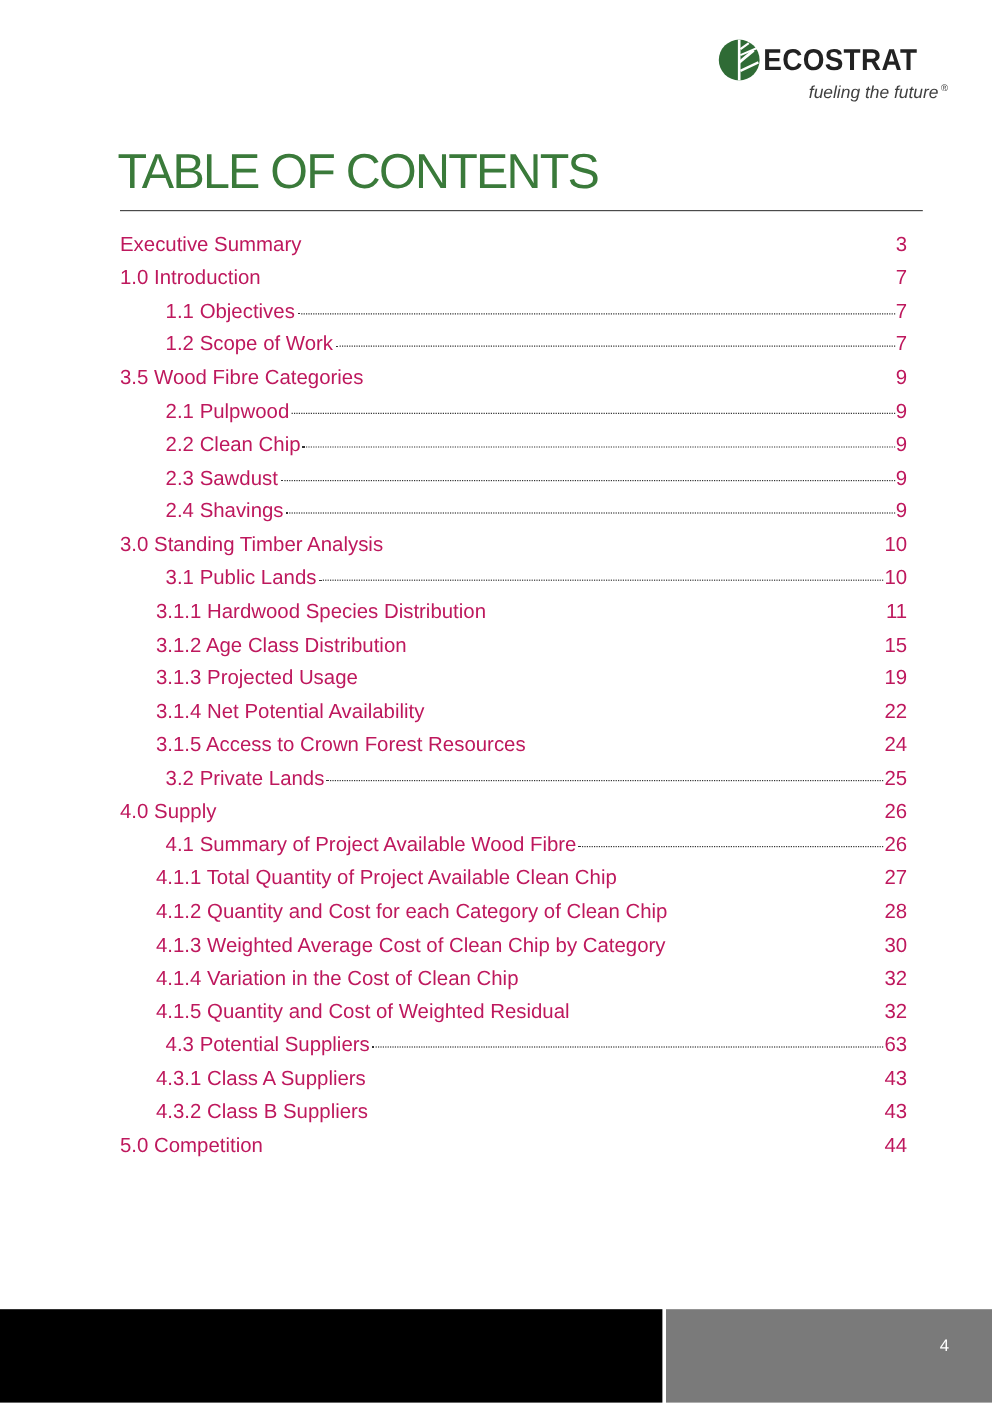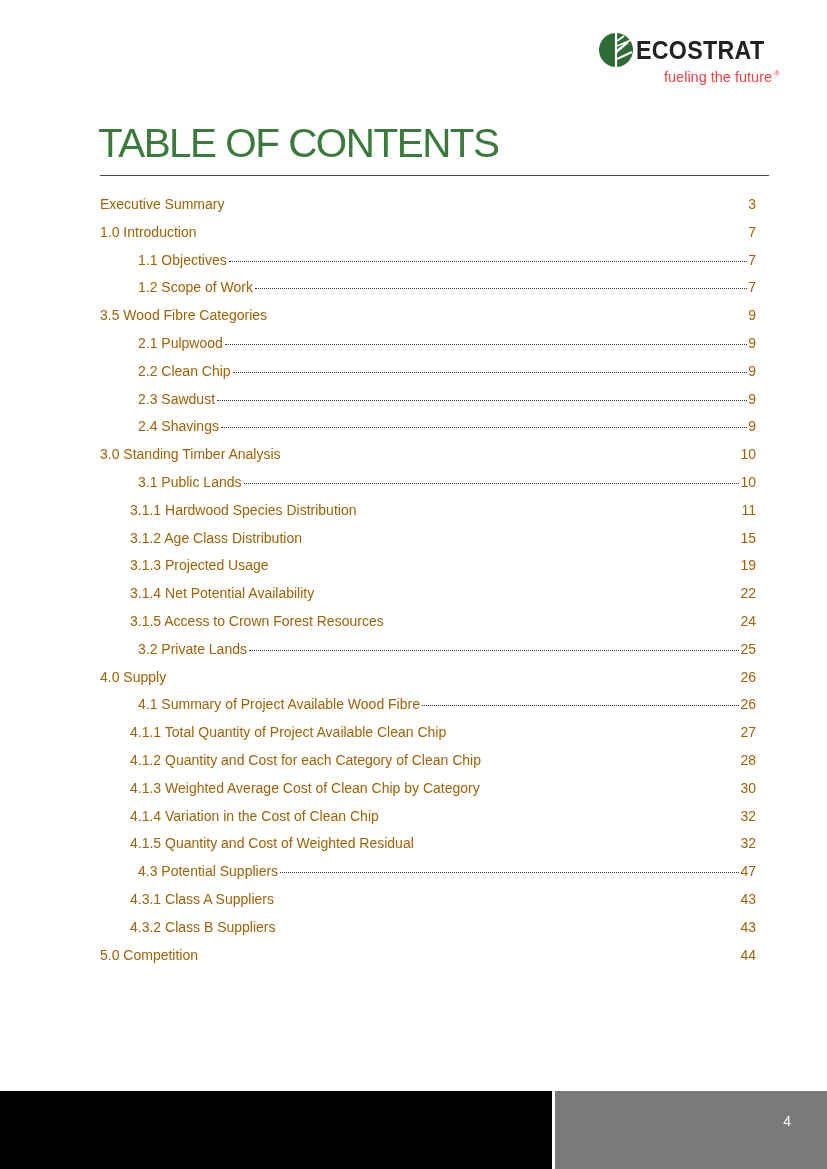--- a/index.html
+++ b/index.html
@@ -37,26 +37,27 @@
       font-weight: bold;
       color: #222222;
       letter-spacing: 0.3px;
       line-height: 30px;
       transform: scaleX(0.93);
       transform-origin: left center;
       white-space: nowrap;
     }
     .logo-tagline {
       position: absolute;
-      left: 66px;
+      left: 76px;
       top: 33px;
       font-size: 14.5px;
-      color: #ef4444;
+      color: #404040;
       line-height: 17px;
       white-space: nowrap;
+      font-style: italic;
     }
     .logo-tagline sup {
       font-size: 8px;
       vertical-align: 6px;
       margin-left: 2px;
     }
     .title {
       position: absolute;
       left: 98px;
       top: 121px;
@@ -84,23 +85,23 @@
       top: 192px;
       width: 656px;
       margin: 0;
       padding: 0;
       list-style: none;
     }
     .toc-entry {
       display: flex;
       align-items: baseline;
       height: 27.8px;
-      font-size: 14px;
+      font-size: 17px;
       line-height: 24px;
-      color: #a16207;
+      color: #be185d;
       white-space: nowrap;
     }
     .toc-entry.level-1 { padding-left: 0; }
     .toc-entry.level-2 { padding-left: 6px; margin-left: 32px; }
     .toc-entry.level-3 { padding-left: 30px; gap: 48px; }
     .toc-label {
       flex: 0 0 auto;
     }
     .toc-leader {
       flex: 1 1 auto;
@@ -276,21 +277,21 @@
       <span class="toc-page">32</span>
     </li>
     <li class="toc-entry level-3">
       <span class="toc-label">4.1.5 Quantity and Cost of Weighted Residual</span>
       <span class="toc-leader none"></span>
       <span class="toc-page">32</span>
     </li>
     <li class="toc-entry level-2">
       <span class="toc-label">4.3 Potential Suppliers</span>
       <span class="toc-leader"></span>
-      <span class="toc-page">47</span>
+      <span class="toc-page">63</span>
     </li>
     <li class="toc-entry level-3">
       <span class="toc-label">4.3.1 Class A Suppliers</span>
       <span class="toc-leader none"></span>
       <span class="toc-page">43</span>
     </li>
     <li class="toc-entry level-3">
       <span class="toc-label">4.3.2 Class B Suppliers</span>
       <span class="toc-leader none"></span>
       <span class="toc-page">43</span>

